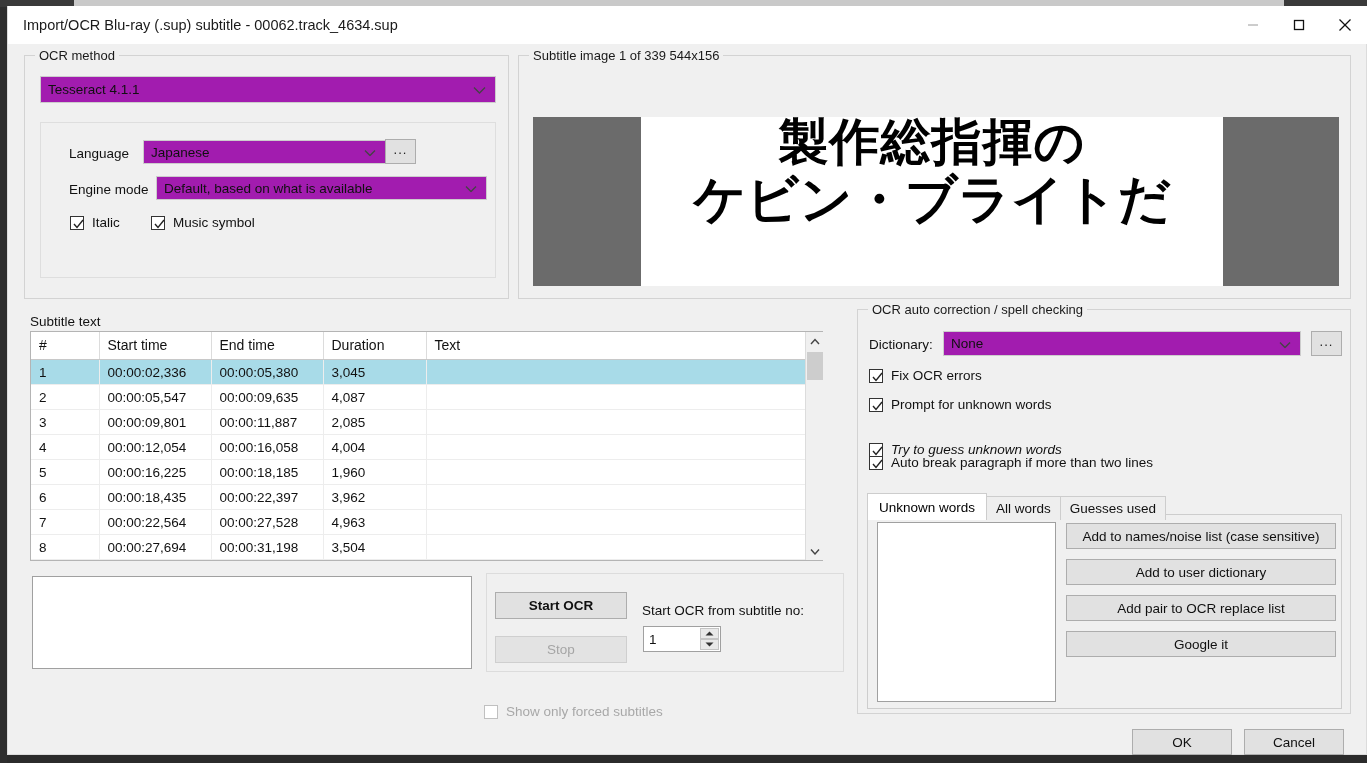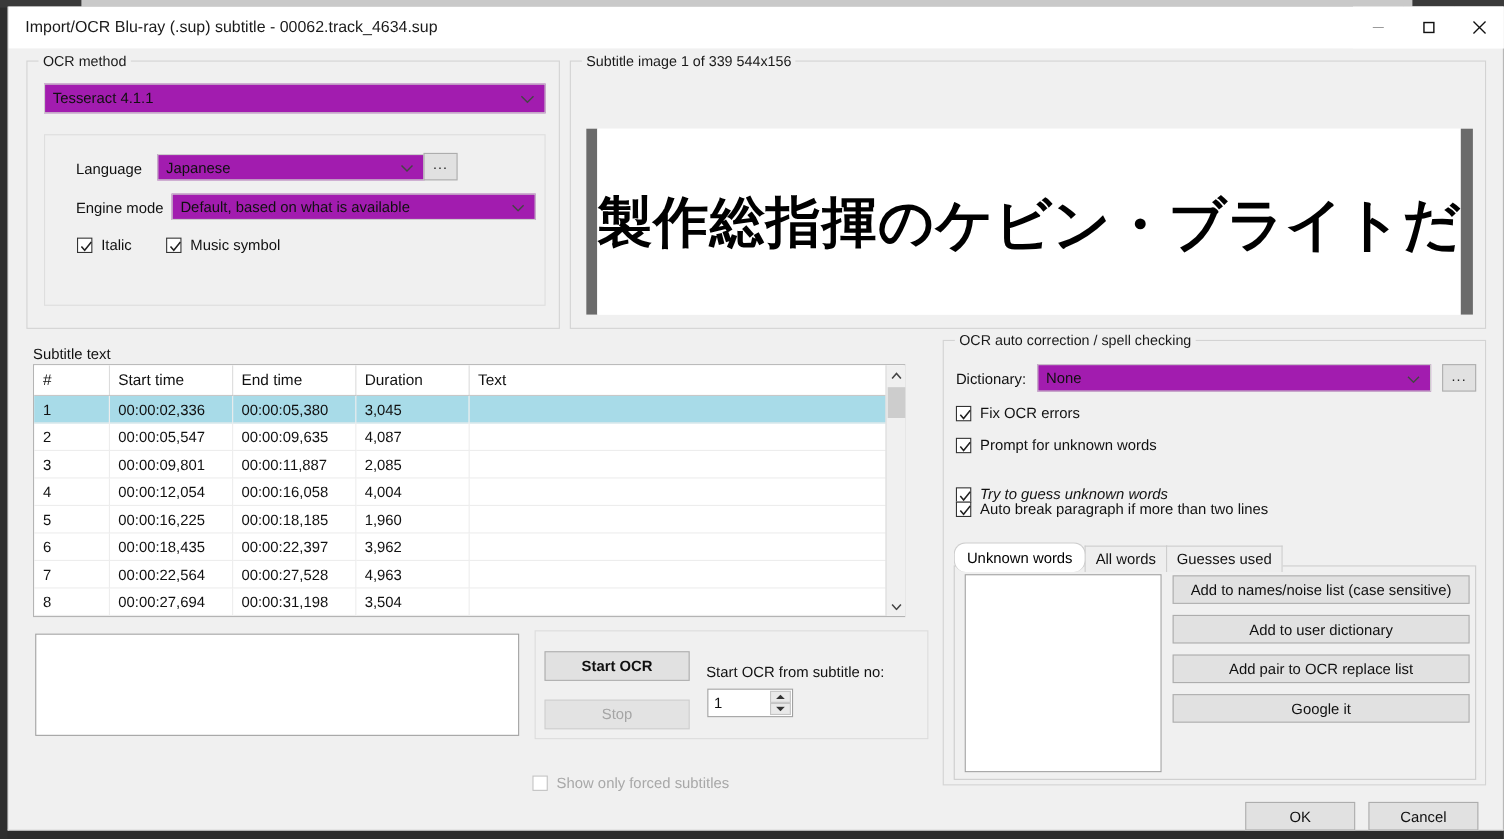--- a/index.html
+++ b/index.html
@@ -217,21 +217,21 @@
 
   
   .preview {
     position: absolute;
     background: #ffffff;
     display: flex;
   }
   .preview .bar { background: #6b6b6b; }
   .preview .center {
     background: #ffffff; flex: 1;
-    display: flex; flex-direction: row;
+    display: flex; flex-direction: column;
     align-items: center; 
   }
   .jp-line {
     color: #000;
     font-family: "DejaVu Sans", sans-serif;
     font-weight: bold;
     line-height: 1.0;
     white-space: nowrap;
   }
   .jp1 { font-size: 50px; letter-spacing: 1px; }
@@ -250,21 +250,20 @@
     color: #111;
     padding: 4px 9px 4px 9px;
     margin-right: -1px;
     white-space: nowrap;
   }
   .tab.active {
     background: #ffffff;
     padding: 6px 11px 5px 11px;
     position: relative; z-index: 3;
     color: #000;
-    border-radius: 11px;
   }
   .tab-panel-border {
     position: absolute;
     border: 1px solid #cdcdcd;
     background: #f0f0f0;
   }
 </style>
 </head>
 <body>
 

